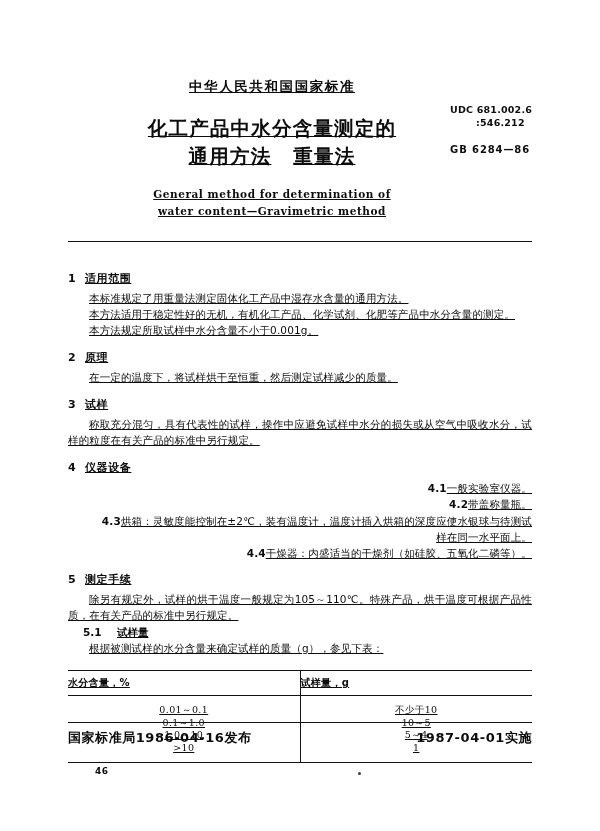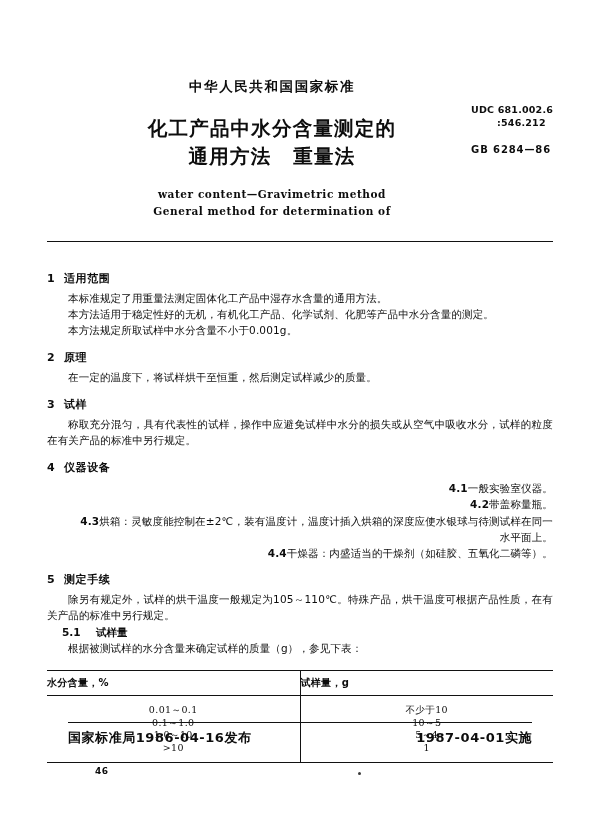--- a/index.html
+++ b/index.html
@@ -14,21 +14,22 @@
     font-family: "DejaVu Sans", "Liberation Sans", sans-serif;
     color: #0d0d0d;
     overflow: hidden;
   }
   .page {
     position: absolute;
     left: 0; top: 0;
     width: 600px;
     height: 693px;
     box-sizing: border-box;
-    padding: 0 47px;
+    padding: 0 68px;
+    text-decoration: underline;
   }
 
   
   .masthead {
     position: relative;
     padding-top: 78px;
   }
   .nat-std {
     text-align: center;
     font-size: 13.5px;
@@ -215,22 +216,22 @@
     <div class="title-block">
       <div class="title-cn">
         <div>化工产品中水分含量测定的</div>
         <div class="line2">
           <span>通用方法</span><span class="gap-wide"></span><span>重量法</span>
         </div>
       </div>
     </div>
 
     <div class="title-en">
+      <div>General method for determination of</div>
       <div>water content—Gravimetric method</div>
-      <div>General method for determination of</div>
     </div>
 
     <div class="udc-block">
       <div class="udc-l1">UDC 681.002.6</div>
       <div class="udc-l2">:546.212</div>
       <div class="std-no">GB 6284—86</div>
     </div>
 
     <hr class="rule-top">
   </div>

